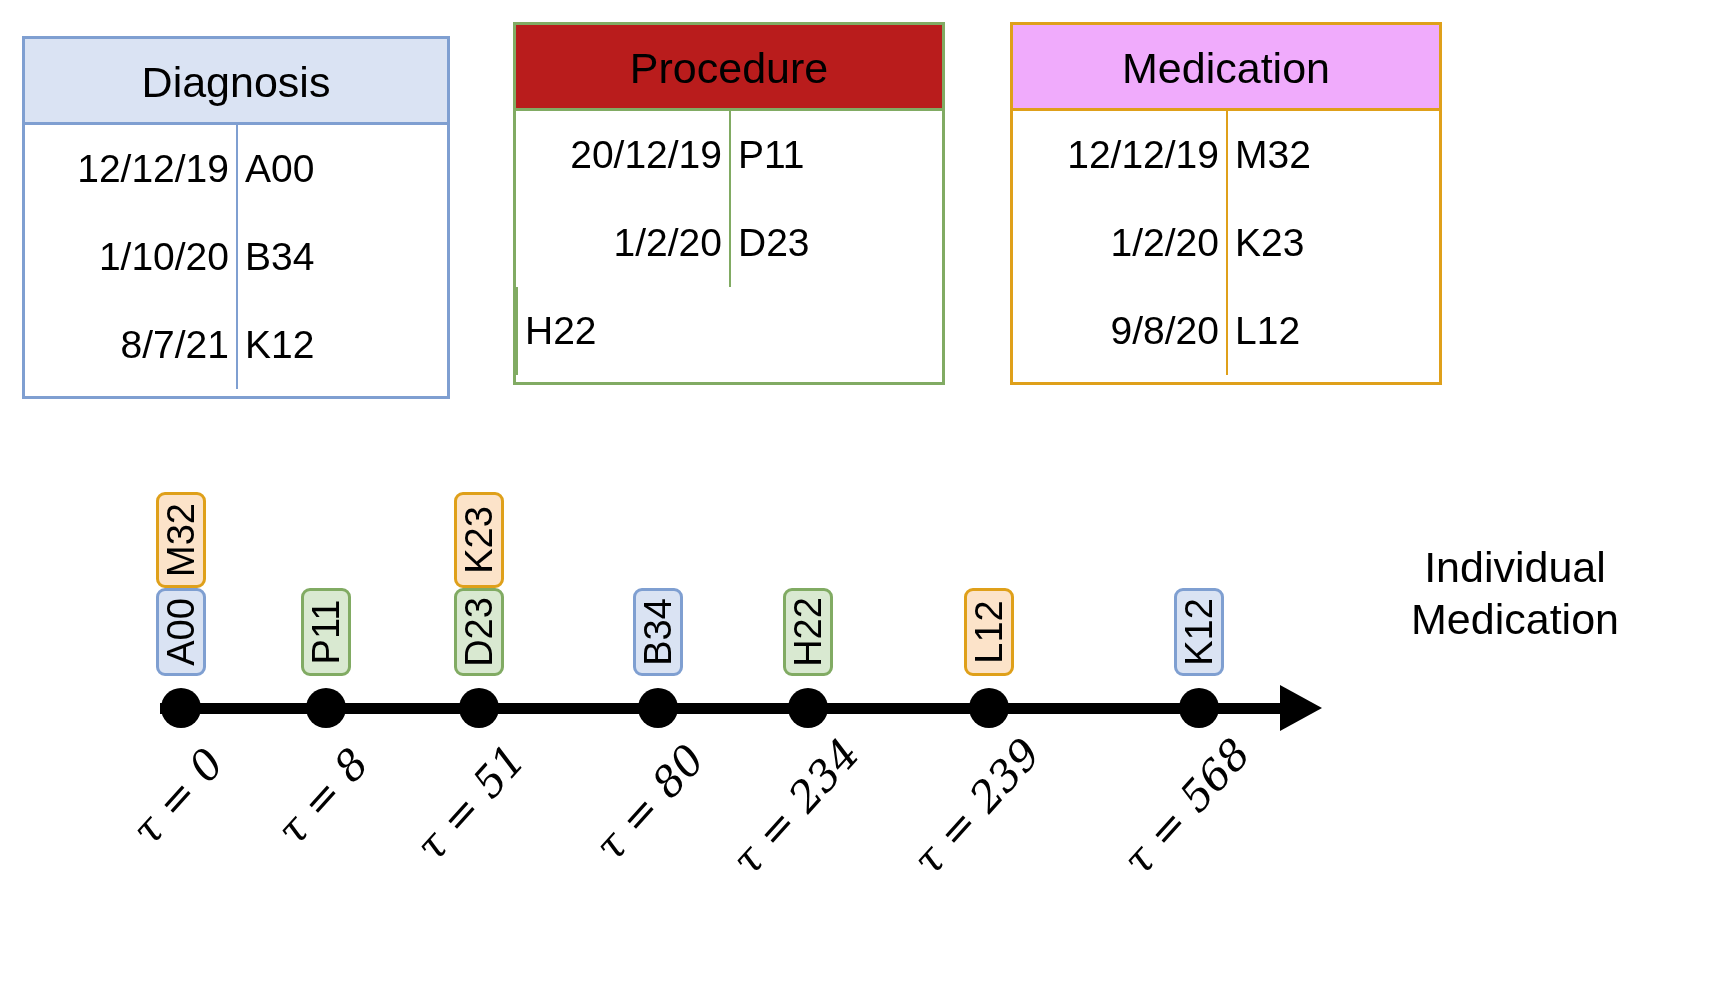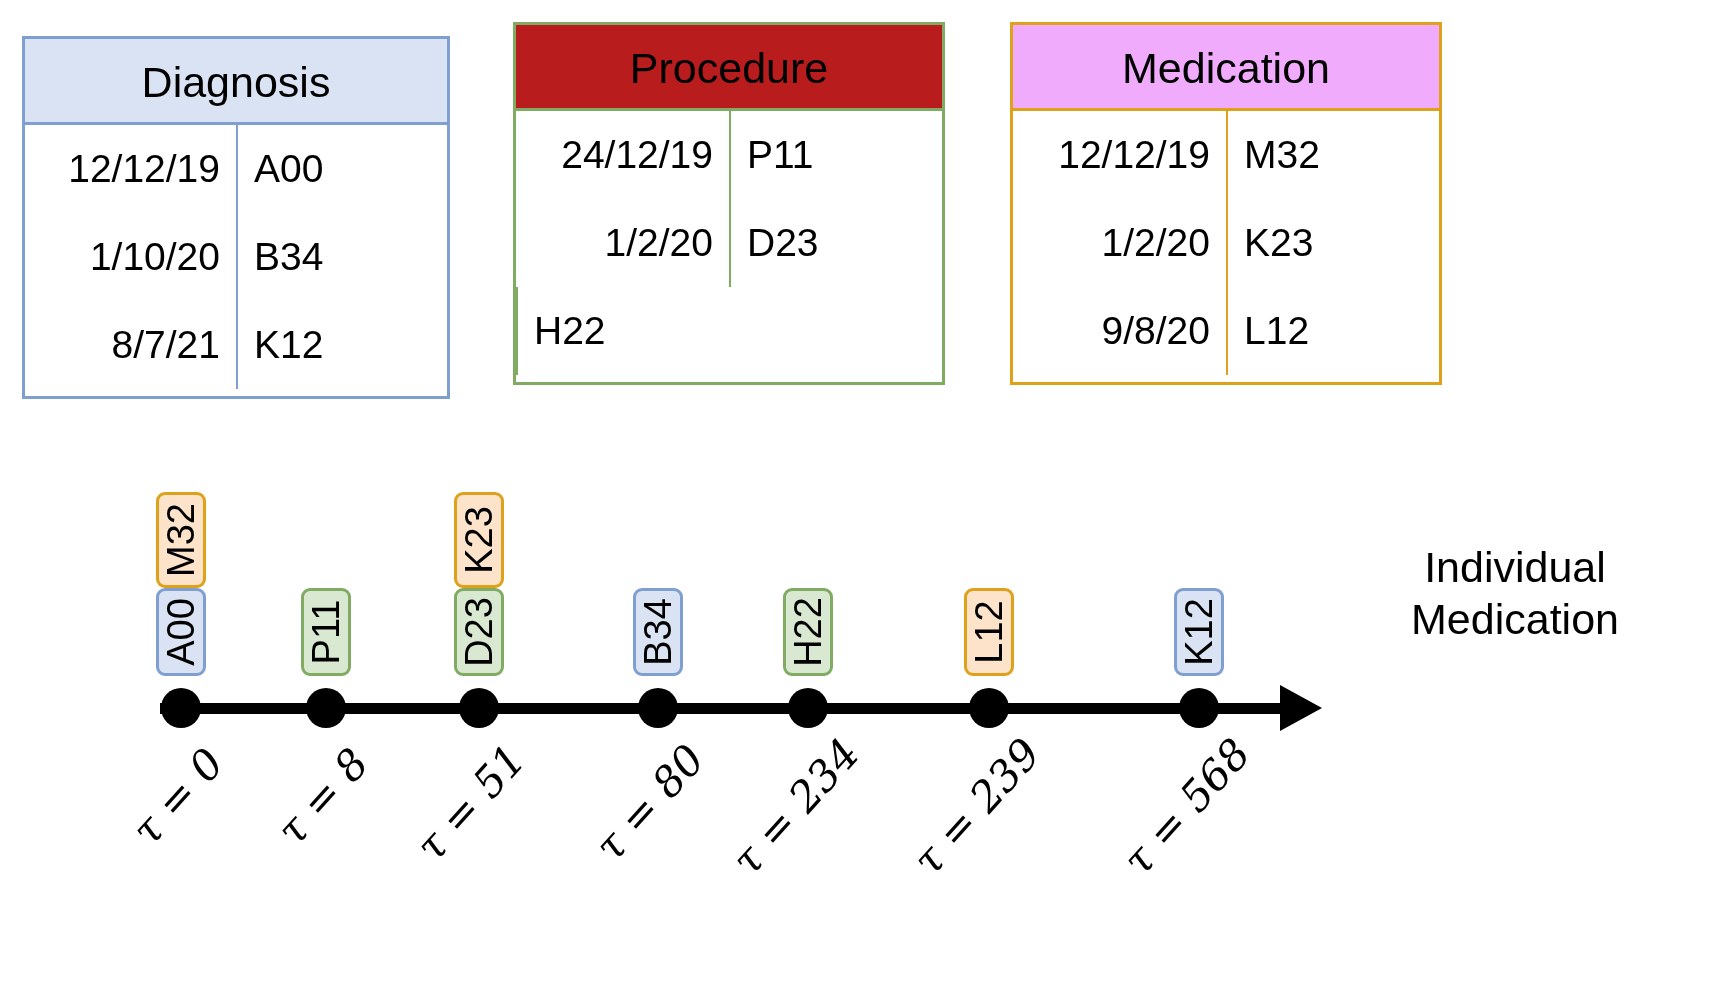--- a/index.html
+++ b/index.html
@@ -34,21 +34,21 @@
   .table-body {
     display: grid;
     grid-template-columns: 1fr 1fr;
   }
   .tcell {
     box-sizing: border-box;
     height: 88px;
     line-height: 88px;
     font-size: 39px;
     color: #000;
-    padding: 0 16px;
+    padding: 0 7px;
   }
   .tcell.date  { text-align: right; }
   .tcell.code  { text-align: left; border-left-width: 2px; border-left-style: solid; }
 
   
   .theme-blue   { border-color: #7f9fd1; }
   .theme-blue   .table-head { background: #dae3f3; border-bottom-color: #7f9fd1; }
   .theme-blue   .tcell.code { border-left-color: #7f9fd1; }
 
   .theme-green  { border-color: #81ab63; }
@@ -137,21 +137,21 @@
     <div class="tcell date">1/10/20</div>
     <div class="tcell code">B34</div>
     <div class="tcell date">8/7/21</div>
     <div class="tcell code">K12</div>
   </div>
 </div>
 
 <div class="table-card theme-green" style="left:513px; top:22px; width:432px; height:363px;">
   <div class="table-head">Procedure</div>
   <div class="table-body">
-    <div class="tcell date">24/12/19</div>
+    <div class="tcell date">20/12/19</div>
     <div class="tcell code">P11</div>
     <div class="tcell date">1/2/20</div>
     <div class="tcell code">D23</div>
     <div class="tcell code">H22</div>
   </div>
 </div>
 
 <div class="table-card theme-orange" style="left:1010px; top:22px; width:432px; height:363px;">
   <div class="table-head">Medication</div>
   <div class="table-body">

